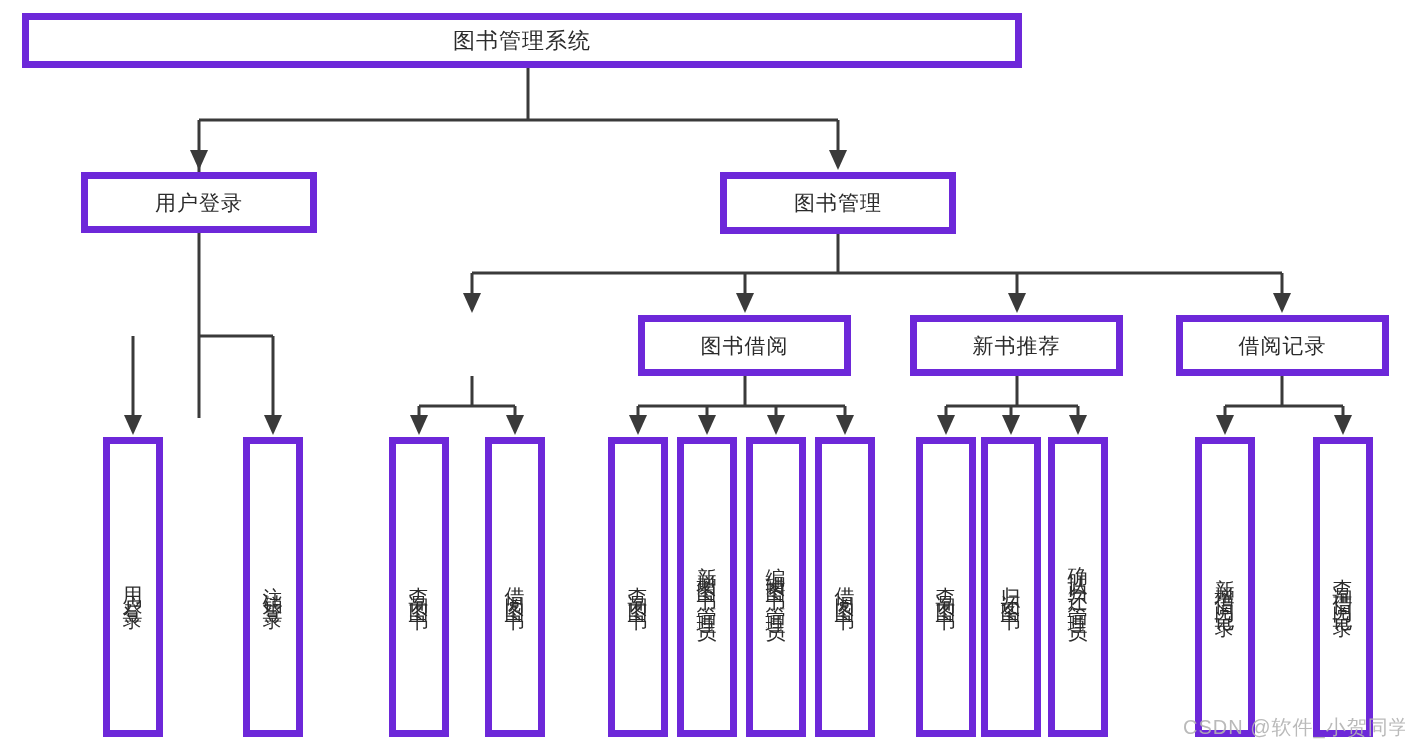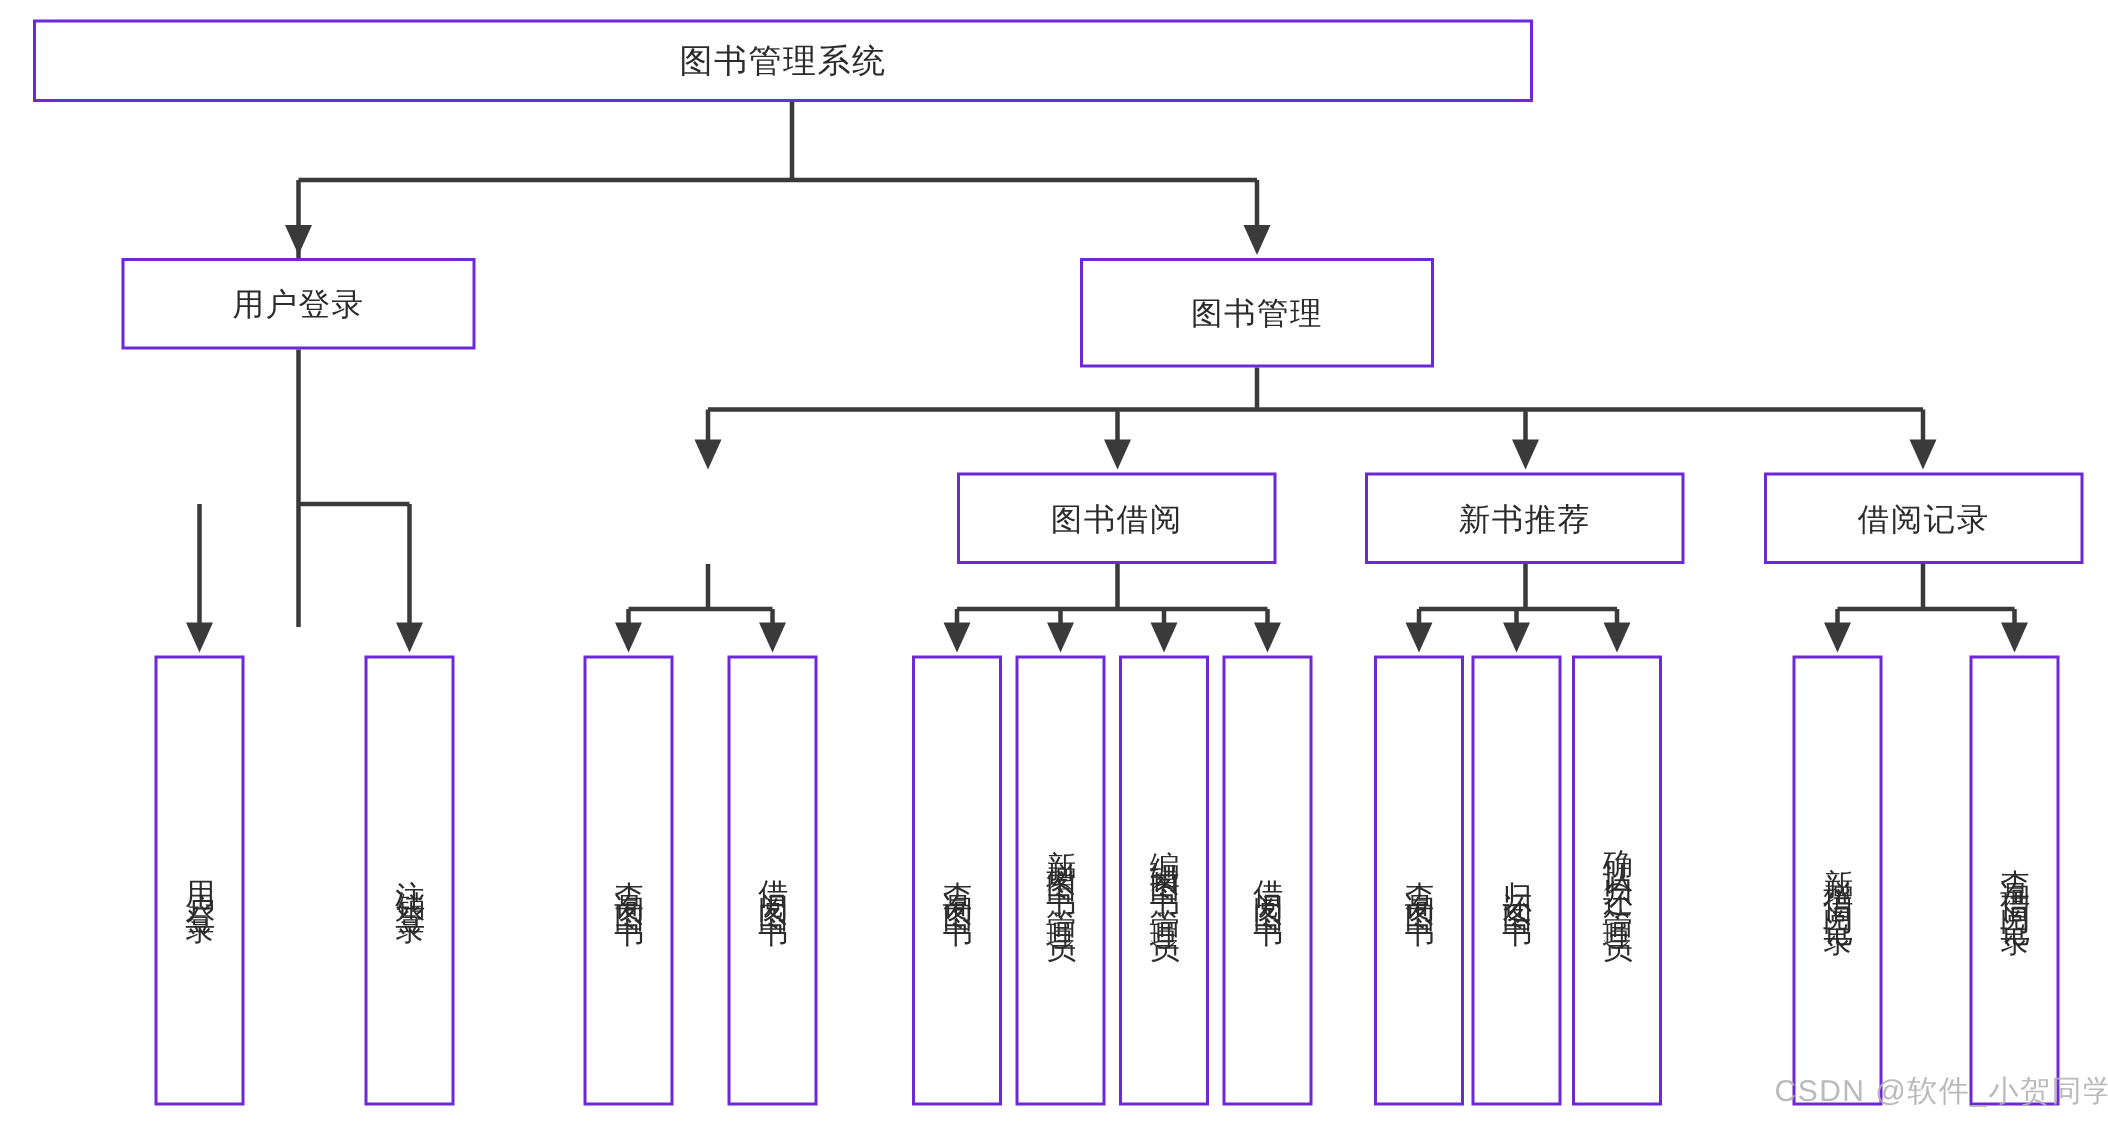--- a/index.html
+++ b/index.html
@@ -17,21 +17,21 @@
   }
   .connectors {
     position: absolute;
     left: 0; top: 0;
     width: 1405px;
     height: 747px;
   }
   .node {
     position: absolute;
     box-sizing: border-box;
-    border: 2px solid #6d28d9;
+    border: 7px solid #6d28d9;
     background: #ffffff;
     display: flex;
     align-items: center;
     justify-content: center;
     color: #2b2b2b;
   }
   .hnode span {
     font-size: 21px;
     letter-spacing: 1px;
     white-space: nowrap;
@@ -42,21 +42,21 @@
     text-orientation: mixed;
     font-size: 20px;
     letter-spacing: 8px;
     line-height: 1;
     white-space: nowrap;
   }
   
   .n-root   { left: 22px;   top: 13px;  width: 1000px; height: 55px; }
   
   .n-login  { left: 81px;   top: 172px; width: 236px; height: 61px; }
-  .n-bookmg { left: 720px;  top: 172px; width: 236px; height: 73px; }
+  .n-bookmg { left: 720px;  top: 172px; width: 236px; height: 62px; }
   
   .n-l3 { top: 315px; width: 213px; height: 61px; }
   .n-newrec { left: 365px;  }
   .n-borrow { left: 638px; text-align: center;  }
   .n-curr   { left: 910px;  }
   .n-record { left: 1176px; }
   
   .leaf { top: 437px; width: 60px; height: 300px; }
   .n-l1 { left: 103px;  }
   .n-l2 { left: 243px;  }

